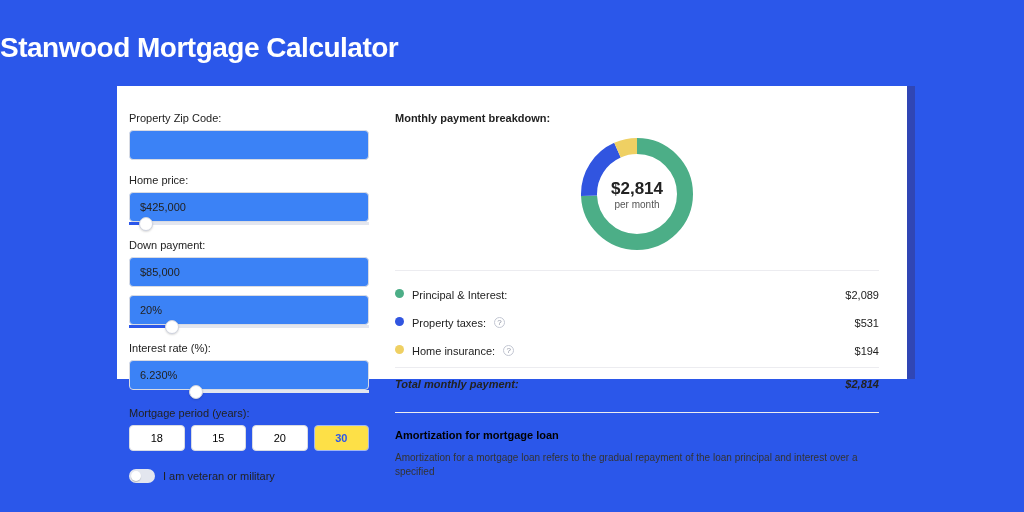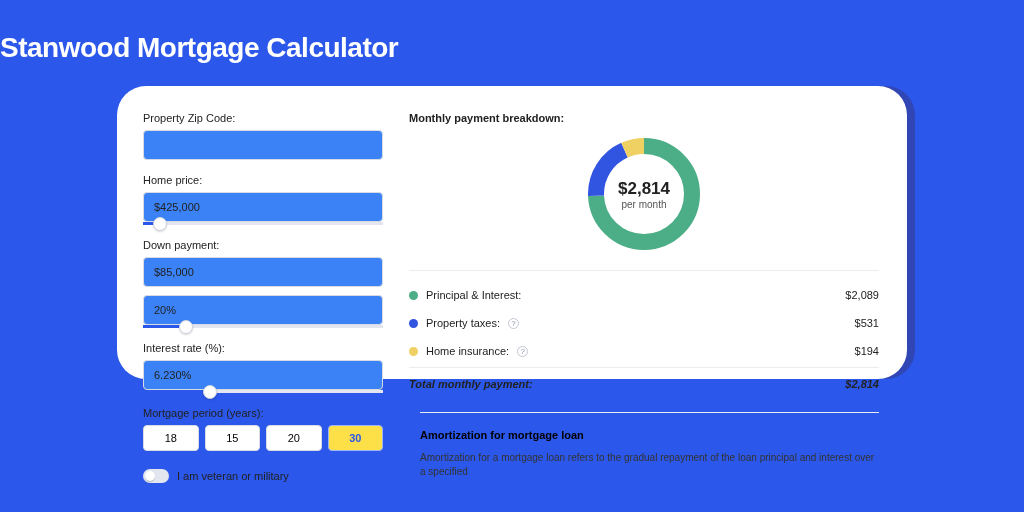--- a/index.html
+++ b/index.html
@@ -14,24 +14,23 @@
     padding: 32px 0 22px 0;
     letter-spacing: -0.5px;
   }
 
   .panel {
     background: #fff;
     margin: 0 auto;
     width: 790px;
     height: 293px;
     box-shadow: 8px 0 0 #3046b5;
-    padding: 26px 28px 0 26px;
+    padding: 26px 28px 0 12px;
     display: flex;
     gap: 26px;
-    border-radius: 29px;
   }
 
   .left-col { width: 240px; }
   .right-col { flex: 1; }
 
   .field-label {
     font-size: 11px;
     color: #222;
     margin-bottom: 6px;
     display: block;
@@ -133,21 +132,21 @@
   .divider { border: none; border-top: 1px solid #ececf0; margin: 10px 0; }
 
   .line-item {
     display: flex;
     align-items: center;
     justify-content: space-between;
     padding: 8px 0;
     font-size: 11px;
     color: #222;
   }
-  .line-left { display: flex; align-items: center; gap: 8px; }
+  .line-left { display: flex; align-items: flex-start; gap: 8px; }
   .dot { width: 9px; height: 9px; border-radius: 50%; }
   .dot.green { background: #4cae87; }
   .dot.blue  { background: #3155e0; }
   .dot.yellow{ background: #efd063; }
   .info-icon {
     display: inline-block;
     width: 11px; height: 11px;
     border: 1px solid #c3c7d3;
     border-radius: 50%;
     font-size: 8px;
@@ -155,21 +154,20 @@
     text-align: center;
     line-height: 9px;
   }
 
   .total-row { font-weight: 700; border-top: 1px solid #ececf0; margin-top: 2px; padding-top: 10px; font-style: italic; }
 
   .footer-block {
     border-top: 1px solid #ececf0;
     margin-top: 14px;
     padding-top: 16px;
-    margin-left: 11px;
   }
   .footer-title { font-size: 11px; font-weight: 700; margin-bottom: 10px; }
   .footer-text { font-size: 10px; color: #333; line-height: 1.4; }
 </style>
 </head>
 <body>
 
 <h1 class="page-title">Stanwood Mortgage Calculator</h1>
 
 <div class="panel">

